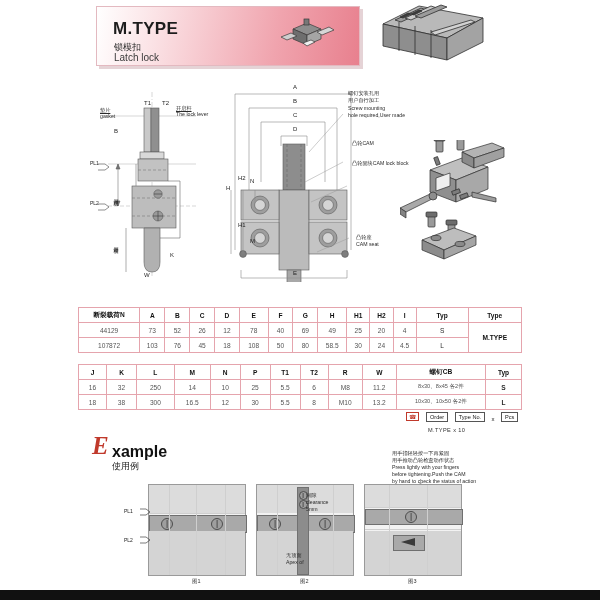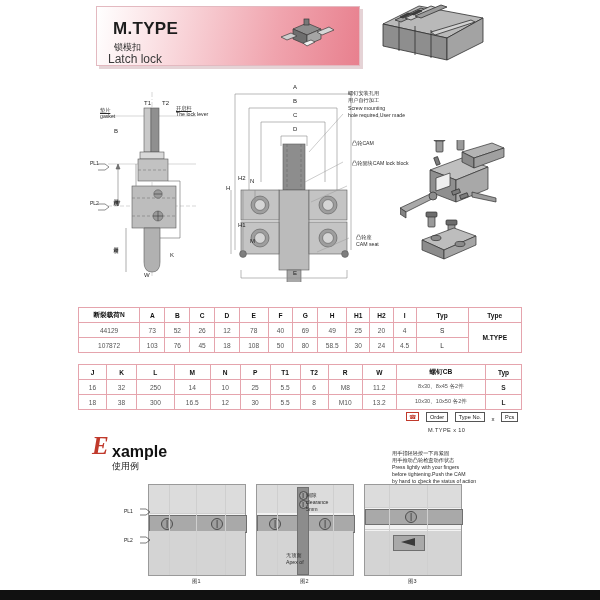--- a/index.html
+++ b/index.html
@@ -15,21 +15,21 @@
     position:absolute;left:96px;top:6px;width:262px;height:58px;
     background:linear-gradient(100deg,#ffffff 0%,#fbe3e6 22%,#f0a4ae 68%,#e8808e 100%);
     border:1px solid #e3b9c0;
     box-shadow:3px 3px 0 rgba(150,80,90,.25);
   }
   .banner-title{
     position:absolute;left:16px;top:12px;font-size:17px;font-weight:bold;
     letter-spacing:.3px;color:#1d1d1d;
   }
   .banner-cn{position:absolute;left:17px;top:34px;font-size:9px;color:#2a2a2a;}
-  .banner-en{position:absolute;left:11px;top:45px;font-size:12px;color:#3a3a3a;}
+  .banner-en{position:absolute;left:17px;top:45px;font-size:10px;color:#3a3a3a;}
   .banner-thumb{position:absolute;right:22px;top:8px;width:60px;height:44px;}
 
   
   .draw{position:absolute;}
   .lbl{position:absolute;font-size:5.2px;color:#2b2b2b;line-height:1.25;white-space:nowrap;}
   .lbl.u{text-decoration:underline;}
   .vlbl{position:absolute;font-size:5px;color:#2b2b2b;white-space:nowrap;
         writing-mode:vertical-rl;text-orientation:upright;letter-spacing:-.5px;}
   .dimtxt{position:absolute;font-size:6px;color:#1f1f1f;}
 

